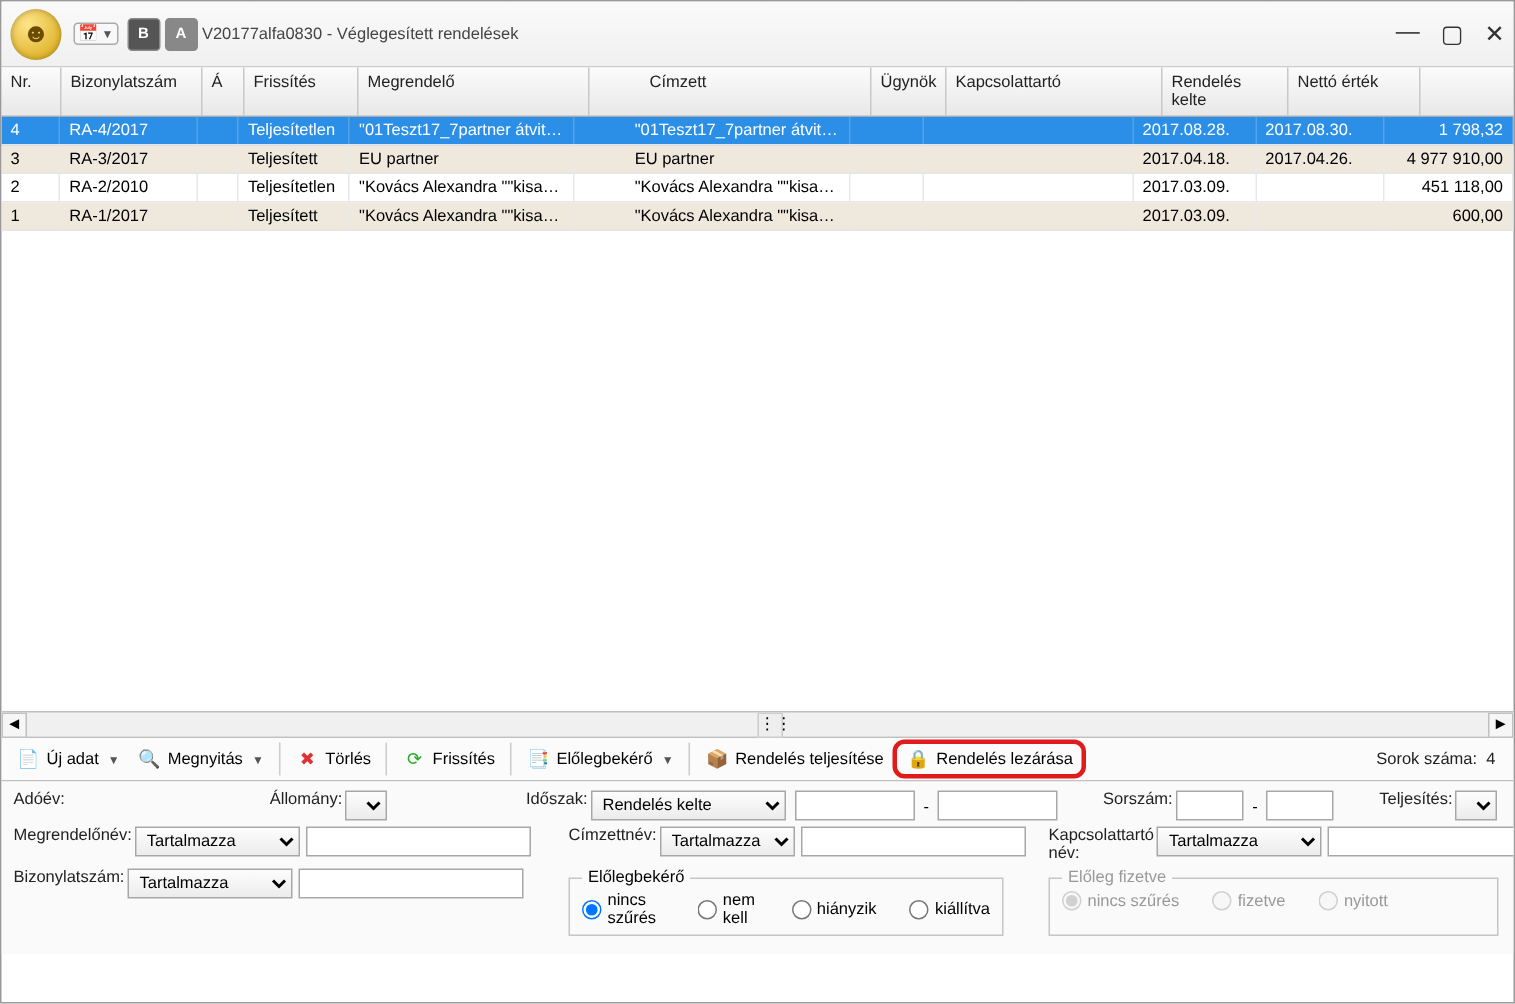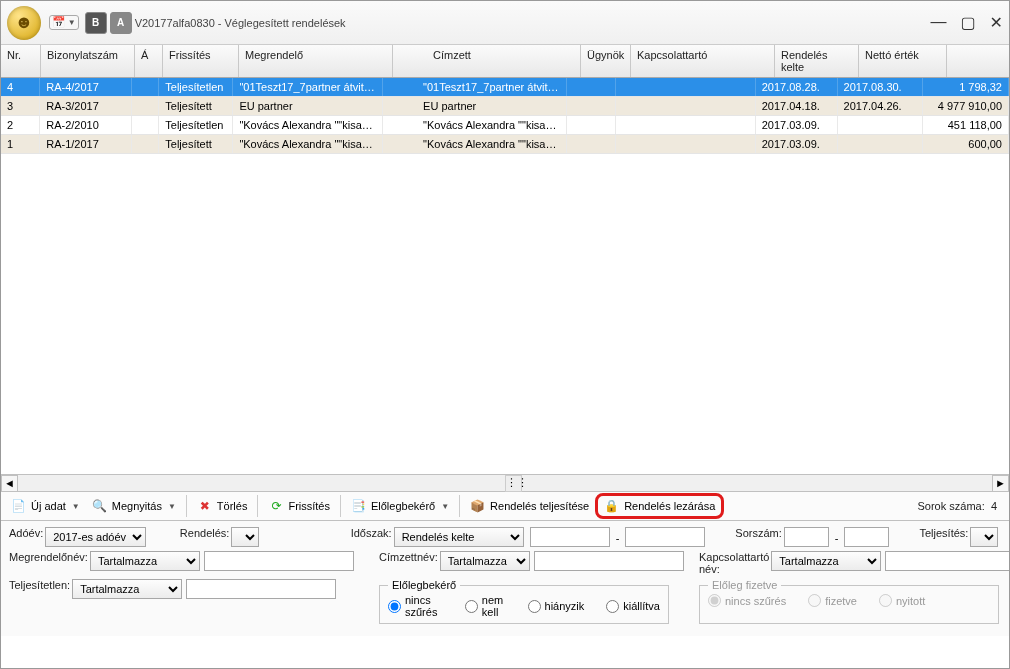--- a/index.html
+++ b/index.html
@@ -193,24 +193,23 @@
     <span>Sorok száma:</span>
     &nbsp;<span>4</span>
   </div>
 </div>
 
 <div class="filters">
 
   <div class="frow">
     <div class="fcol" style="width:190px">
       <span class="flabel">Adóév:</span>
-      <select><option>2017-es adóév</option></select>
     </div>
     <div class="fcol" style="width:190px">
-      <span class="flabel">Rendelés:</span>
+      <span class="flabel">Állomány:</span>
       <select><option></option></select>
     </div>
     <div class="fcol">
       <span class="flabel">Időszak:</span>
       <div style="display:flex;align-items:center">
         <select style="width:130px"><option>Rendelés kelte</option></select>
         <input type="text" style="width: 80px; margin-left: 6px;" value="">
         <span class="dashsep">-</span>
         <input type="text" style="width: 80px;" value="">
       </div>
@@ -248,21 +247,21 @@
       <span class="flabel">Kapcsolattartó név:</span>
       <div style="display:flex;gap:4px">
         <select style="width:110px"><option>Tartalmazza</option></select>
         <input type="text" style="flex: 1 1 0%;" value="">
       </div>
     </div>
   </div>
 
   <div class="frow">
     <div class="fcol" style="width:340px">
-      <span class="flabel">Teljesítetlen:</span>
+      <span class="flabel">Bizonylatszám:</span>
       <div style="display:flex;gap:4px">
         <select style="width:110px"><option>Tartalmazza</option></select>
         <input type="text" style="flex: 1 1 0%;" value="">
       </div>
     </div>
     <fieldset style="width:290px">
       <legend>Előlegbekérő</legend>
       <div class="radios">
         <label>
             <input type="radio" name="eleg" checked="" style="">

